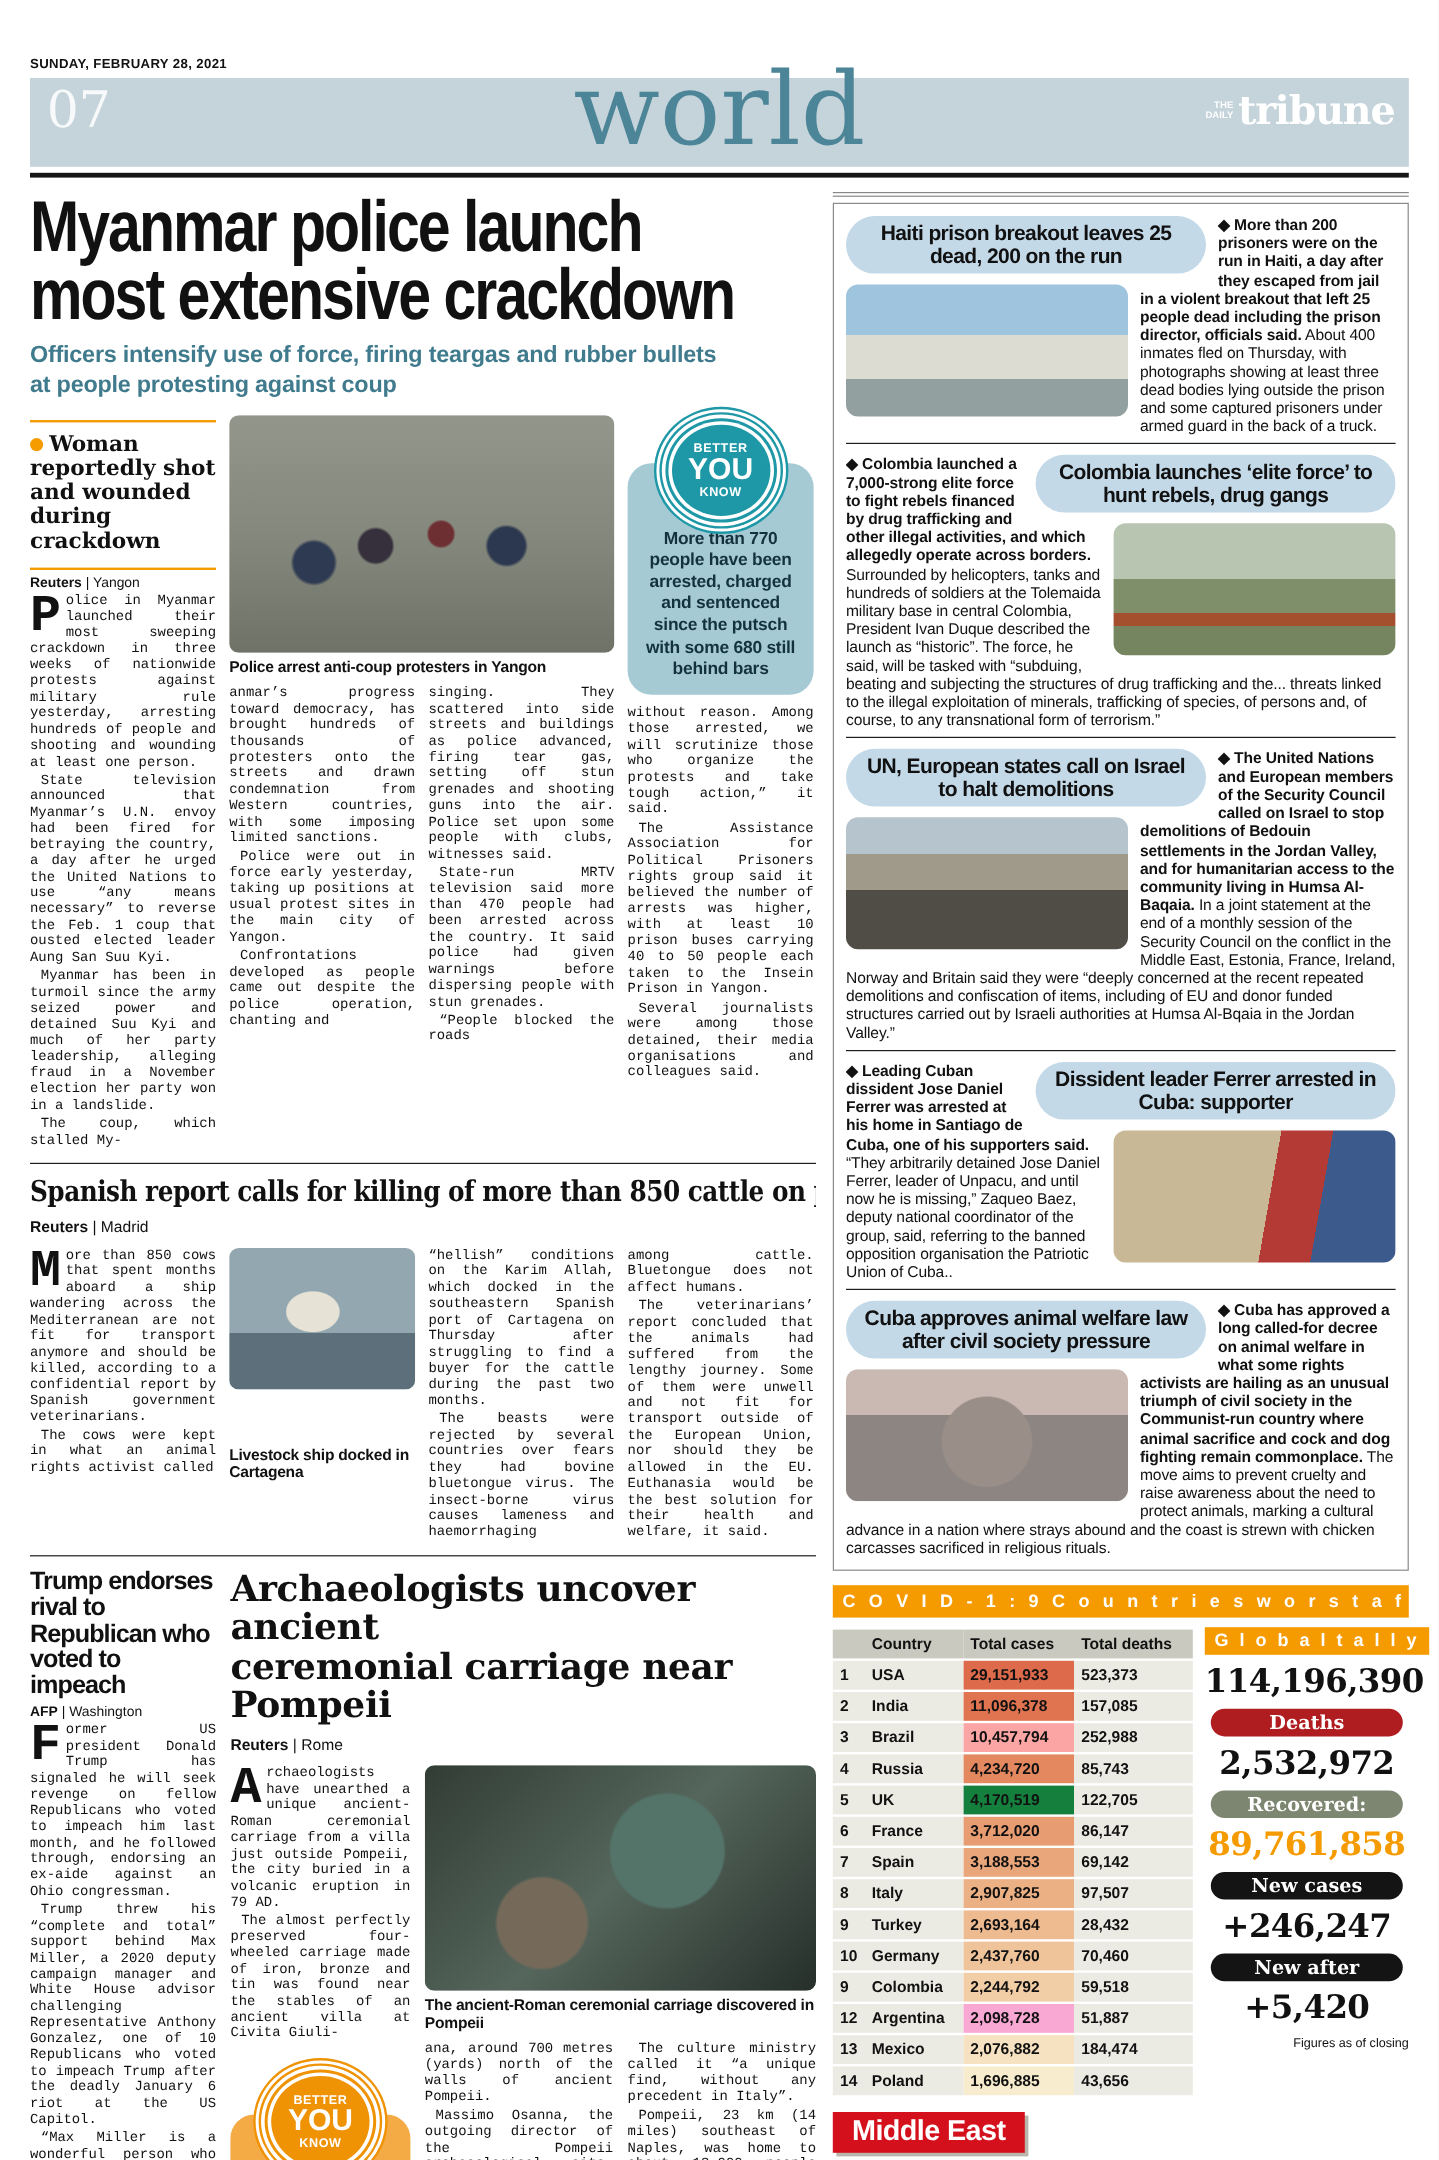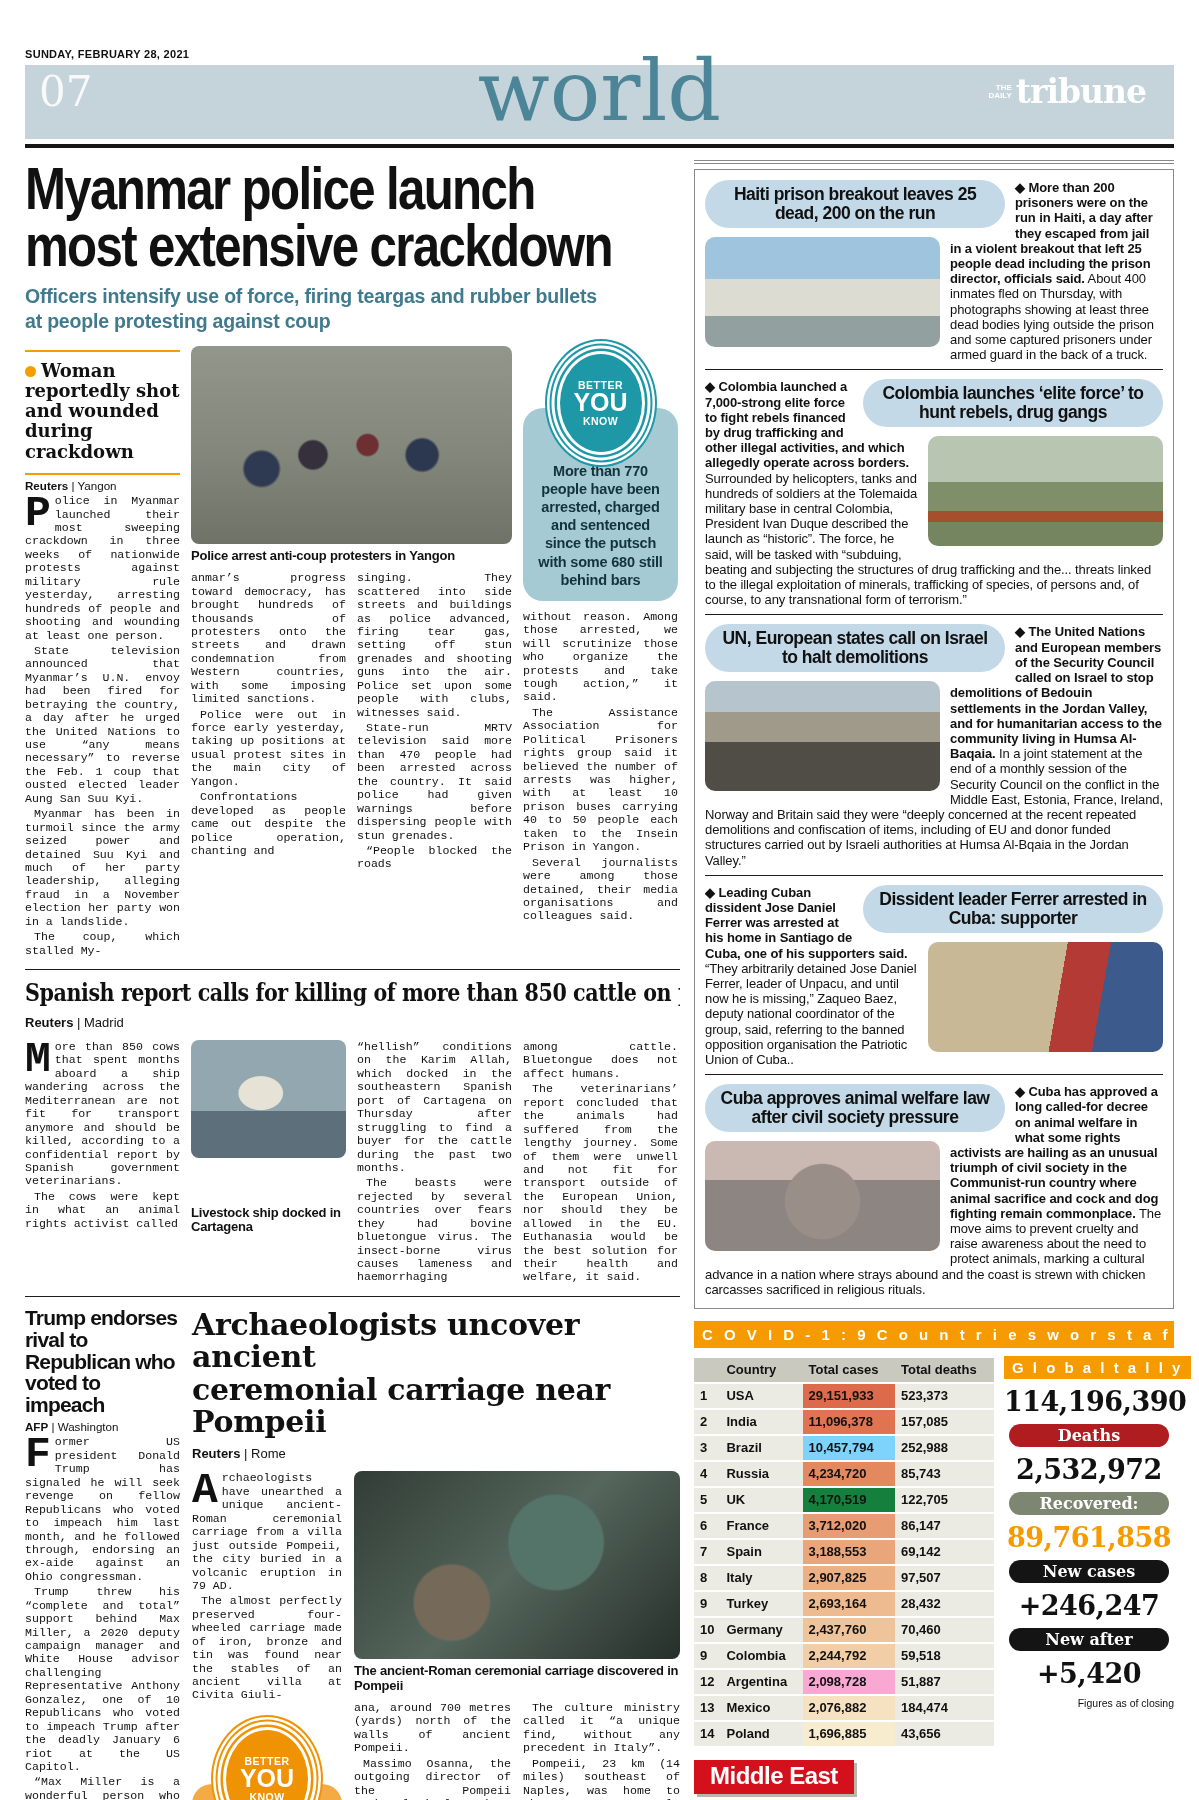--- a/index.html
+++ b/index.html
@@ -4,21 +4,21 @@
 <style>
   *{box-sizing:border-box}
   body{margin:0;background:#e8e8e8;font-family:"Liberation Sans",sans-serif;color:#111}
   .page{width:1199px;height:1800px;margin:0 auto;background:#fff;overflow:hidden;position:relative}
   .pad{padding:0 25px}
   
   .topbar{padding-top:48px;font-size:11px;font-weight:bold;letter-spacing:.3px}
   .band{height:74px;background:#c5d3da;margin-top:5px;position:relative}
   .pagenum{position:absolute;left:14px;top:2px;font-family:"DejaVu Serif",serif;font-size:42px;color:rgba(255,255,255,.85);font-weight:normal}
   .worldname{position:absolute;left:0;right:0;top:-16px;text-align:center;font-family:"DejaVu Serif",serif;font-size:84px;line-height:1;color:#4d8598}
-  .brand{position:absolute;right:28px;top:12px;display:flex;align-items:center;gap:4px}
+  .brand{position:absolute;right:12px;top:12px;display:flex;align-items:center;gap:4px}
   .brand-stack{font-size:8px;line-height:8px;font-weight:bold;color:#fff;text-align:right}
   .brand-name{font-family:"DejaVu Serif",serif;font-size:33px;font-weight:bold;color:#fff;line-height:.9;letter-spacing:-1px}
   .thick-rule{border-top:4px solid #161616;margin-top:5px}
   
   .content{display:flex;gap:14px;padding:0 25px;margin-top:12px}
   .main-col{width:655px;flex:none}
   .side-col{flex:1;min-width:0}
   
   .hl-wrap{overflow:hidden;width:655px}
   .hl{font-weight:bold;font-size:60px;line-height:.95;letter-spacing:-2px;white-space:nowrap;transform:scaleX(.82);transform-origin:0 0;width:800px}
@@ -36,21 +36,21 @@
   .mg .c1{grid-column:1;grid-row:1/6}
   .mg .mphoto{grid-column:2/4;grid-row:1;height:198px}
   .mg .mcap{grid-column:2/4;grid-row:2}
   .mg .t2{grid-column:2;grid-row:3}
   .mg .t3{grid-column:3;grid-row:3}
   .mg .c4{grid-column:4;grid-row:1/6}
   .orule{border-top:2.5px solid #f59d00;margin:4px 0}
   .sidehead{font-family:"DejaVu Serif",serif;font-weight:bold;font-size:18px;line-height:1.12;padding:5px 0 7px}
   .dot{display:inline-block;width:11px;height:11px;border-radius:50%;background:#f59d00;margin-right:5px}
   
-  .badge{width:82px;height:98px;border-radius:50%;background:#1e98a6;color:#fff;display:flex;flex-direction:column;align-items:center;justify-content:center;margin:8px auto 0;position:relative;z-index:2;
+  .badge{width:82px;height:76px;border-radius:50%;background:#1e98a6;color:#fff;display:flex;flex-direction:column;align-items:center;justify-content:center;margin:8px auto 0;position:relative;z-index:2;
     box-shadow:0 0 0 3px #fff,0 0 0 5.5px #1e98a6,0 0 0 8.5px #fff,0 0 0 10.5px #1e98a6,0 0 0 13px #fff,0 0 0 15px #1e98a6}
   .badge .b1,.badge .b3{font-size:10.5px;font-weight:bold;letter-spacing:.5px}
   .badge .b2{font-size:25px;font-weight:bold;line-height:.95}
   .badge.orange{background:#ef9204;box-shadow:0 0 0 3px #fff,0 0 0 5.5px #ef9204,0 0 0 8.5px #fff,0 0 0 10.5px #ef9204,0 0 0 13px #fff,0 0 0 15px #ef9204}
   .factbox{background:#a5cad4;border-radius:20px;margin-top:-44px;padding:54px 10px 12px;text-align:center;font-weight:bold;font-size:14.5px;line-height:1.25;color:#13323c;letter-spacing:-.2px}
   .factbox.orange{background:#f5ab45;color:#181008}
   
   .hl2-wrap{overflow:hidden;width:655px;margin-top:2px}
   .hl2{font-family:"DejaVu Serif",serif;font-weight:bold;font-size:24px;letter-spacing:-.5px;white-space:nowrap;transform:scaleX(.86);transform-origin:0 0;width:762px}
   .cg{display:grid;grid-template-columns:155px 155px 155px 155px;column-gap:11px}
@@ -81,21 +81,21 @@
   .brief p{font-size:13px;line-height:1.17;margin:0;letter-spacing:-.1px}
   
   .covid-bar{background:#f59b00;color:#fff;font-weight:bold;font-size:15px;letter-spacing:3.5px;padding:5px 8px;margin-top:12px;white-space:nowrap;overflow:hidden}
   .covid-flex{display:flex;gap:10px;margin-top:8px}
   table.covid{border-collapse:separate;border-spacing:0 2px;width:300px;flex:none}
   .covid th{background:#c9c9bf;font-size:13px;text-align:left;padding:5px 6px;line-height:1.05;font-weight:bold}
   .covid td{background:#ecebe3;font-size:13px;font-weight:bold;padding:4.5px 6px}
   .covid td.rk{width:24px;font-weight:bold}
   .covid tbody tr:nth-child(1) td.cas{background:#de6a4c}
   .covid tbody tr:nth-child(2) td.cas{background:#e07450}
-  .covid tbody tr:nth-child(3) td.cas{background:#7dd3fc}
+  .covid tbody tr:nth-child(3) td.cas{background:#fca5a5}
   .covid tbody tr:nth-child(4) td.cas{background:#e4885f}
   .covid tbody tr:nth-child(5) td.cas{background:#15803d}
   .covid tbody tr:nth-child(6) td.cas{background:#e89c71}
   .covid tbody tr:nth-child(7) td.cas{background:#eaa67b}
   .covid tbody tr:nth-child(8) td.cas{background:#ecb085}
   .covid tbody tr:nth-child(9) td.cas{background:#eeba90}
   .covid tbody tr:nth-child(10) td.cas{background:#f0c49b}
   .covid tbody tr:nth-child(11) td.cas{background:#f2cea7}
   .covid tbody tr:nth-child(12) td.cas{background:#f9a8d4}
   .covid tbody tr:nth-child(13) td.cas{background:#f6e2c1}

